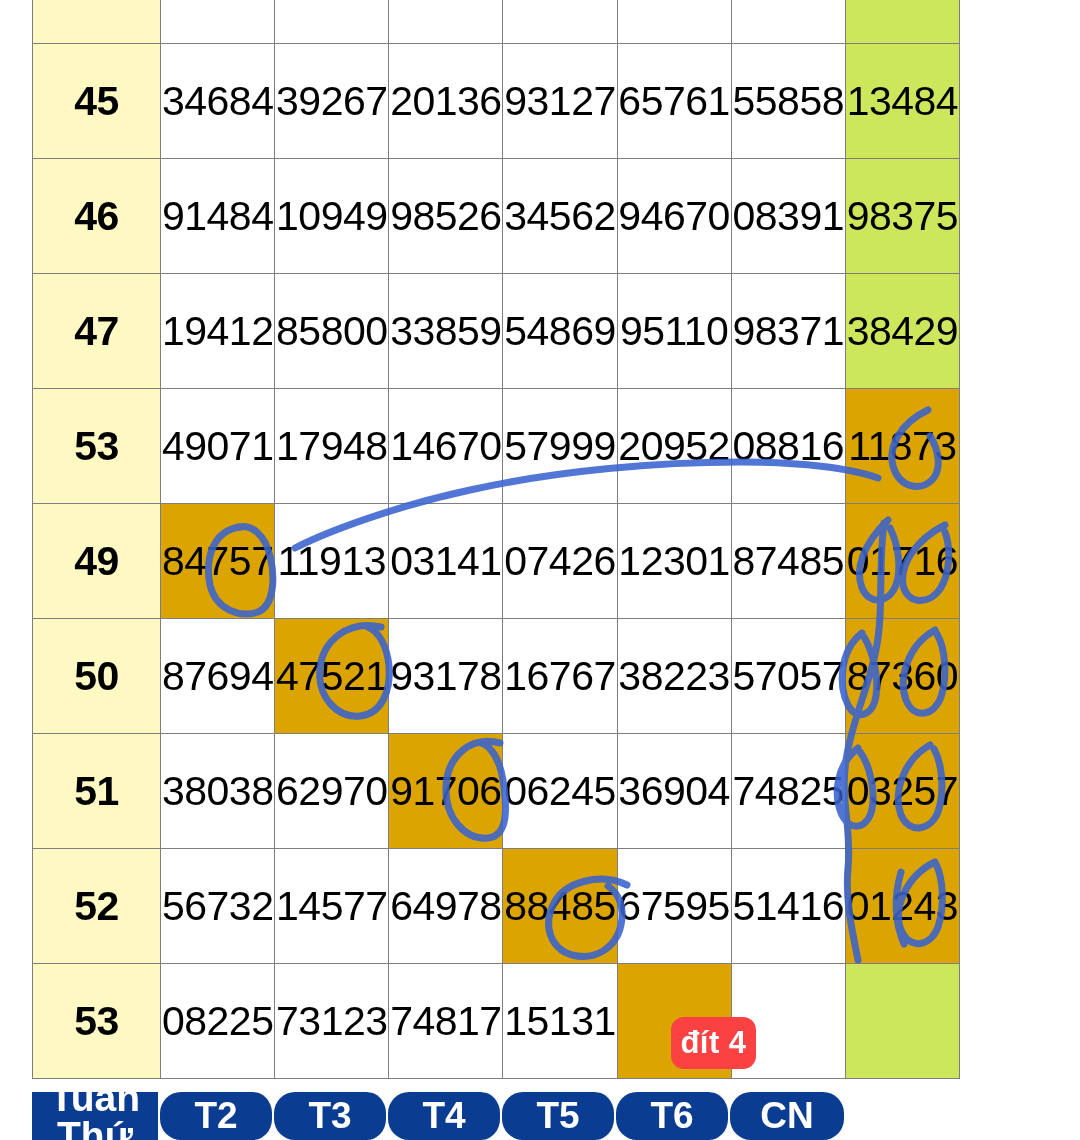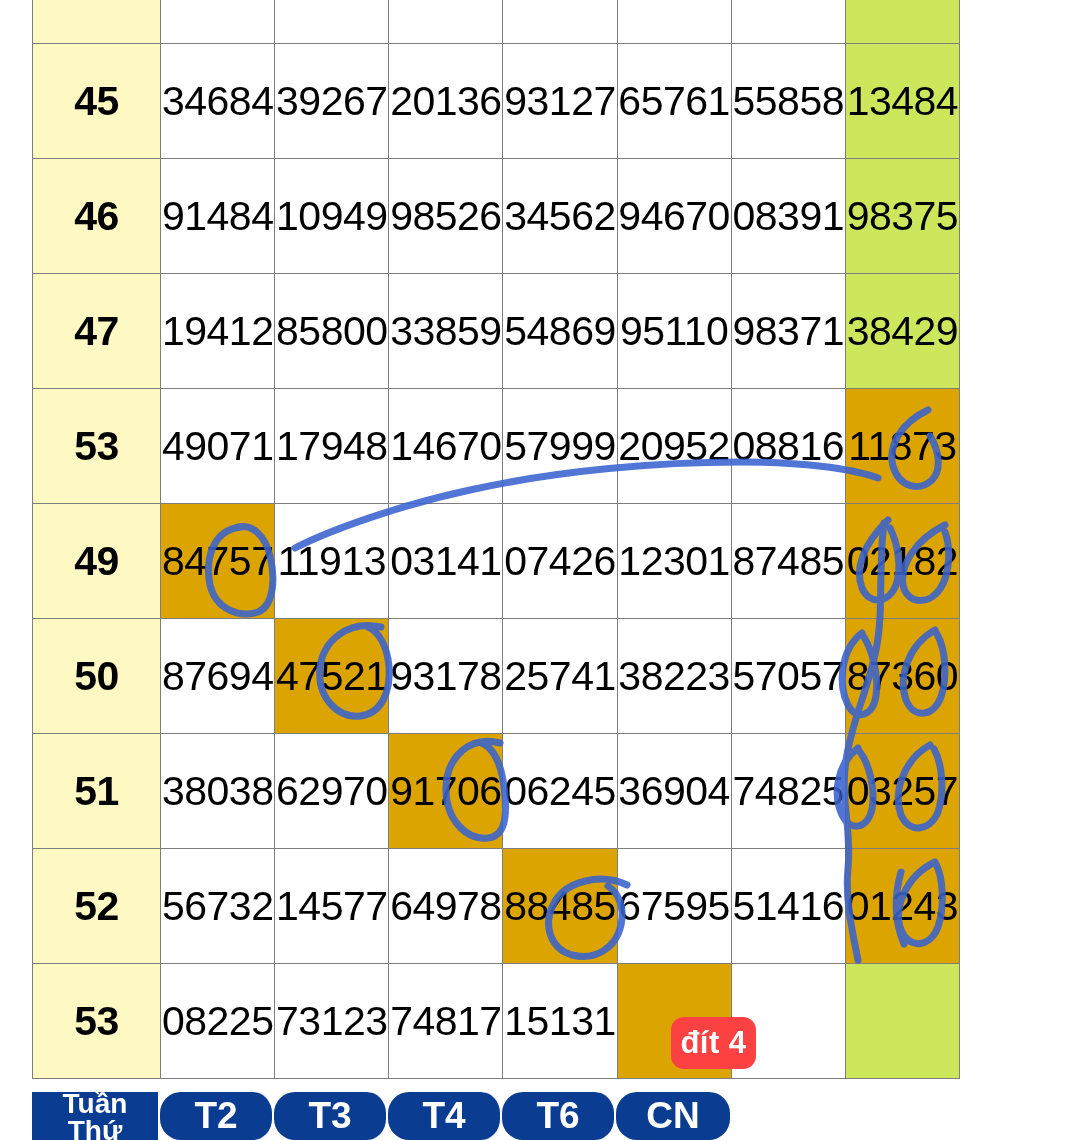--- a/index.html
+++ b/index.html
@@ -18,21 +18,21 @@
             border-top:2px solid #cfe3f5;border-bottom:2px solid #cfe3f5;}
   td.plain{background:#ffffff;}
   td.gold{background:#DBA400;}
   td.green{background:#CCE75C;}
 
   
   #footer{position:absolute;left:32px;top:1092px;width:928px;height:48px;display:flex;overflow:hidden;}
   #footer .fh{background:#0A3D91;color:#fff;font-weight:bold;font-size:37px;
               display:flex;align-items:center;justify-content:center;
               border-right:2px solid #ffffff;box-sizing:border-box;}
-  #footer .fh.wk{width:128px;flex-direction:column;line-height:0.98;padding-top:2px;font-size:28px;}
+  #footer .fh.wk{width:128px;flex-direction:column;line-height:0.98;padding-top:2px;font-size:39px;}
   #footer .fh.day{width:114px;border-radius:21px;}
   #footer .fh.last{border-right:none;}
   #footer .fh .l2{opacity:1;}
 
   
   #badge{position:absolute;left:671px;top:1017px;width:85px;height:52px;background:#FB4141;
          border-radius:13px;color:#ffffff;font-weight:bold;font-size:31px;
          display:flex;align-items:center;justify-content:center;letter-spacing:0.5px;}
 
   
@@ -106,28 +106,28 @@
           <td class="gold">11873</td>
         </tr>
         <tr>
           <td class="wkcell">49</td>
           <td class="gold">84757</td>
           <td class="plain">11913</td>
           <td class="plain">03141</td>
           <td class="plain">07426</td>
           <td class="plain">12301</td>
           <td class="plain">87485</td>
-          <td class="gold">02182</td>
+          <td class="gold">01716</td>
         </tr>
         <tr>
           <td class="wkcell">50</td>
           <td class="plain">87694</td>
           <td class="gold">47521</td>
           <td class="plain">93178</td>
-          <td class="plain">25741</td>
+          <td class="plain">16767</td>
           <td class="plain">38223</td>
           <td class="plain">57057</td>
           <td class="gold">87360</td>
         </tr>
         <tr>
           <td class="wkcell">51</td>
           <td class="plain">38038</td>
           <td class="plain">62970</td>
           <td class="gold">91706</td>
           <td class="plain">06245</td>
@@ -159,20 +159,21 @@
   </table>
 
   <div id="footer">
     <div class="fh wk">
       <span>Tuần</span>
       <span class="l2">Thứ</span>
     </div>
     <div class="fh day">T2</div>
     <div class="fh day">T3</div>
     <div class="fh day">T4</div>
+    <div class="fh day">T5</div>
     <div class="fh day">T6</div>
     <div class="fh day last">CN</div>
   </div>
 
   <svg id="pen" viewBox="0 0 1080 1140">
     <g fill="none" stroke="#3A63CF" stroke-width="7" stroke-linecap="round" stroke-linejoin="round" opacity="0.88">
 
       <path d="M295,548 C330,530 400,505 470,490 C560,470 660,462 740,462 C800,462 850,468 878,478"></path>
 
       <path d="M241,527 C212,530 205,560 210,585 C216,610 240,618 258,612 C273,606 276,580 270,556 C265,535 252,524 238,527"></path>

